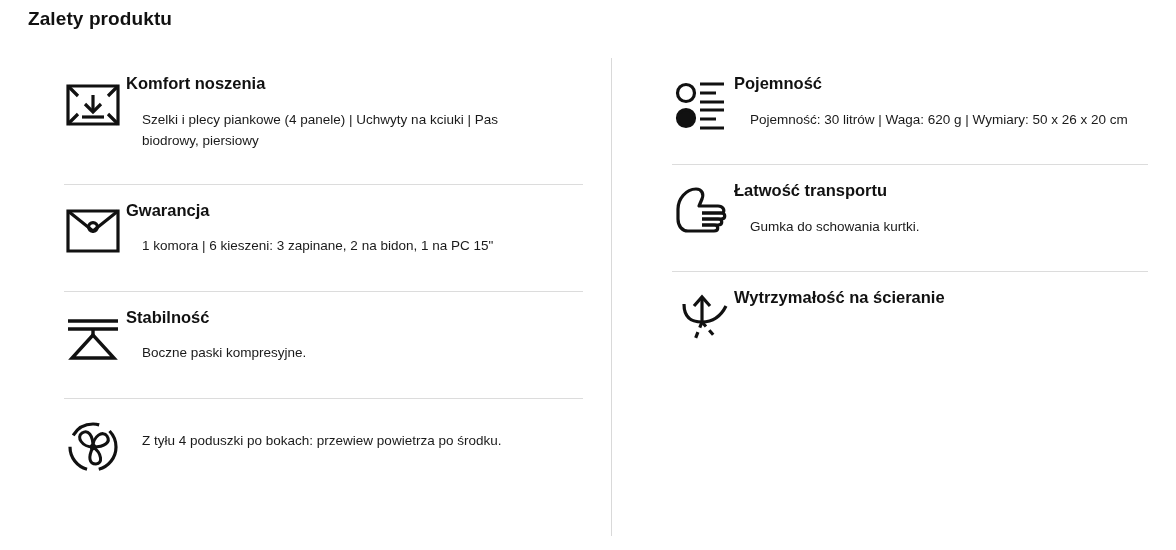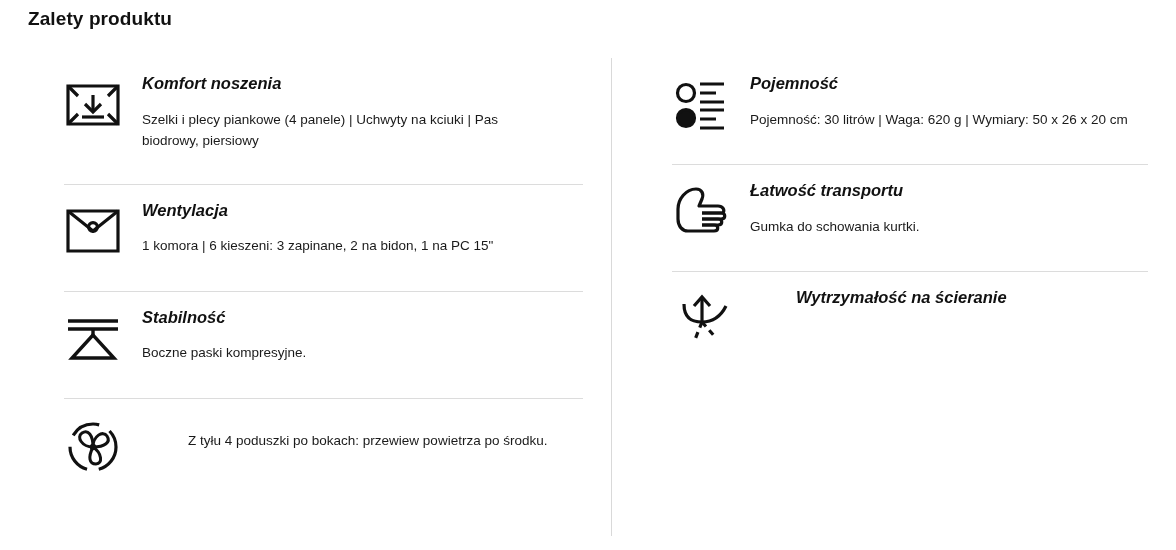--- a/index.html
+++ b/index.html
@@ -53,41 +53,39 @@
   }
   .feature {
     display: flex;
     align-items: flex-start;
     padding: 14px 0 16px 0;
     border-bottom: 1px solid #dcdcdc;
     min-height: 76px;
   }
   .feature.last {
     border-bottom: none;
-    gap: 46px;
   }
   .feature-icon {
     width: 62px;
     min-width: 62px;
     padding-top: 6px;
     display: flex;
     justify-content: flex-start;
     align-items: flex-start;
   }
   .feature-body {
     flex: 1;
     padding-top: 2px;
   }
   .feature-title {
     font-size: 16.5px;
     font-weight: bold;
     color: #111111;
-    margin: 0 0 10px 16px;
+    margin: 0 0 10px 0;
     line-height: 1.2;
-    font-style: italic;
   }
   .feature-desc {
     font-size: 13.5px;
     line-height: 1.55;
     color: #1a1a1a;
     margin: 16px;
     max-width: 400px;
   }
   .col-right .feature-desc {
     max-width: 420px;
@@ -123,21 +121,21 @@
 
       <div class="feature">
         <div class="feature-icon">
           <svg width="58" height="52" viewBox="0 0 58 52">
             <path d="M4 6 H54 V46 H4 Z" fill="none" stroke="#111" stroke-width="3.2"></path>
             <path d="M4 6 L29 26 L54 6" fill="none" stroke="#111" stroke-width="3.2"></path>
             <circle cx="29" cy="22" r="4.4" fill="none" stroke="#111" stroke-width="3.2"></circle>
           </svg>
         </div>
         <div class="feature-body">
-          <p class="feature-title">Wentylacja</p>
+          <p class="feature-title">Gwarancja</p>
           <p class="feature-desc">1 komora | 6 kieszeni: 3 zapinane, 2 na bidon, 1 na PC 15"</p>
         </div>
       </div>
 
       <div class="feature">
         <div class="feature-icon">
           <svg width="58" height="52" viewBox="0 0 58 52">
             <path d="M4 9 H54" fill="none" stroke="#111" stroke-width="3.4"></path>
             <path d="M4 17 H54" fill="none" stroke="#111" stroke-width="3.4"></path>
             <path d="M29 17 V23" fill="none" stroke="#111" stroke-width="3.4"></path>

